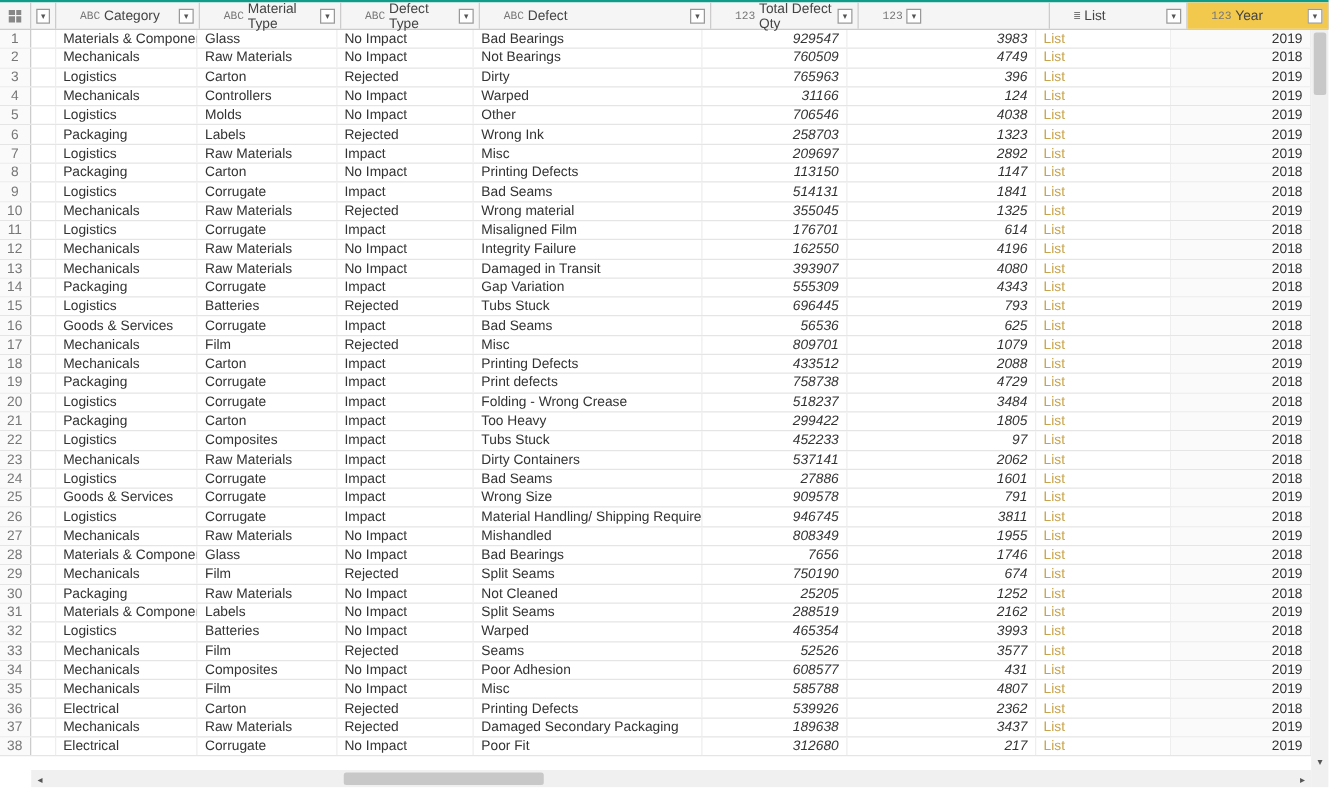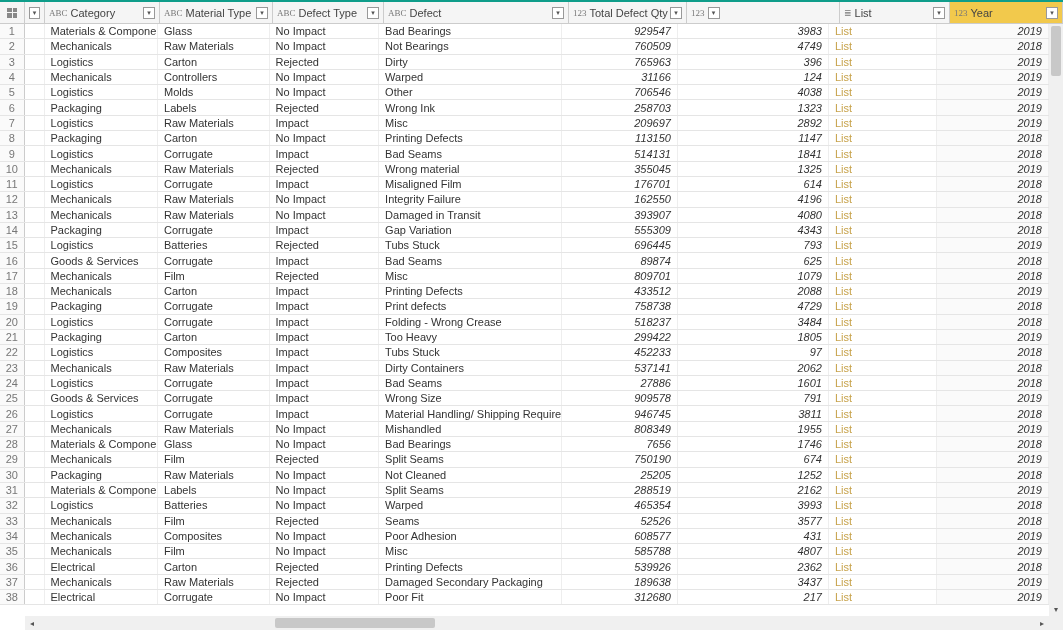--- a/index.html
+++ b/index.html
@@ -2,30 +2,30 @@
 <html><head>
 <meta charset="utf-8">
 <style>
   * { box-sizing: border-box; margin: 0; padding: 0; }
   body { font-family: "Segoe UI", Arial, sans-serif; font-size: 11px; color: #333; background: #fff; overflow: hidden; }
   .grid { width: 1063px; height: 630px; display: flex; flex-direction: column; border-top: 2px solid #0f9d8a; }
   .header-row { display: flex; height: 22px; background: #f5f5f5; border-bottom: 1px solid #ccc; }
   .corner { width: 25px; border-right: 1px solid #ccc; display: flex; align-items: center; justify-content: center; position: relative; }
   .col-header { display: flex; align-items: center; border-right: 1px solid #ccc; position: relative; padding: 0 4px; }
   .col-header.selected { background: #f2c94c; }
-  .type-icon { font-size: 9px; color: #777; margin-right: 3px; font-family: Liberation Serif, serif; }
+  .type-icon { font-size: 9px; color: #777; margin-right: 3px; font-family: Liberation Mono, monospace; margin-left: 15px; }
   .col-label { flex: 1; color: #444; }
   .dd { width: 12px; height: 12px; border: 1px solid #999; display: flex; align-items: center; justify-content: center; font-size: 7px; color: #555; cursor: pointer; background: #fff; }
   .body { flex: 1; overflow: hidden; position: relative; }
   .rows { position: absolute; inset: 0 14px 14px 0; overflow: hidden; }
   .row { display: flex; height: 15.3px; border-bottom: 1px solid #e5e5e5; }
   .row-num { width: 25px; text-align: center; color: #777; border-right: 1px solid #ccc; display: flex; align-items: center; justify-content: center; background: #fafafa; }
   .cell { border-right: 1px solid #eee; padding: 0 6px; display: flex; align-items: center; overflow: hidden; white-space: nowrap; }
   .cell.num { justify-content: flex-end; font-style: italic; }
-  .cell.year { justify-content: flex-end; font-style: italic; background: #fafafa; }
+  .cell.year { justify-content: flex-end; background: #fafafa; }
   .cell.list { color: #c7a24a; }
   .c-cat { width: 115px; }
   .c-mat { width: 113px; }
   .c-dtype { width: 111px; }
   .c-def { width: 185px; }
   .c-qty { width: 118px; }
   .c-dt { width: 153px; }
   .c-list { width: 110px; }
   .c-year { width: 113px; }
   .vscroll { position: absolute; right: 0; top: 0; bottom: 14px; width: 14px; background: #f0f0f0; }
@@ -272,21 +272,21 @@
           <div class="cell c-list list">List</div>
           <div class="cell c-year year">2019</div>
         </div>
         <div class="row">
           <div class="row-num">16</div>
           <div class="cell" style="width: 20px; border-right: 1px solid rgb(238, 238, 238);"></div>
           <div class="cell c-cat">Goods &amp; Services</div>
           <div class="cell c-mat">Corrugate</div>
           <div class="cell c-dtype">Impact</div>
           <div class="cell c-def">Bad Seams</div>
-          <div class="cell c-qty num">89874</div>
+          <div class="cell c-qty num">56536</div>
           <div class="cell c-dt num">625</div>
           <div class="cell c-list list">List</div>
           <div class="cell c-year year">2018</div>
         </div>
         <div class="row">
           <div class="row-num">17</div>
           <div class="cell" style="width: 20px; border-right: 1px solid rgb(238, 238, 238);"></div>
           <div class="cell c-cat">Mechanicals</div>
           <div class="cell c-mat">Film</div>
           <div class="cell c-dtype">Rejected</div>

